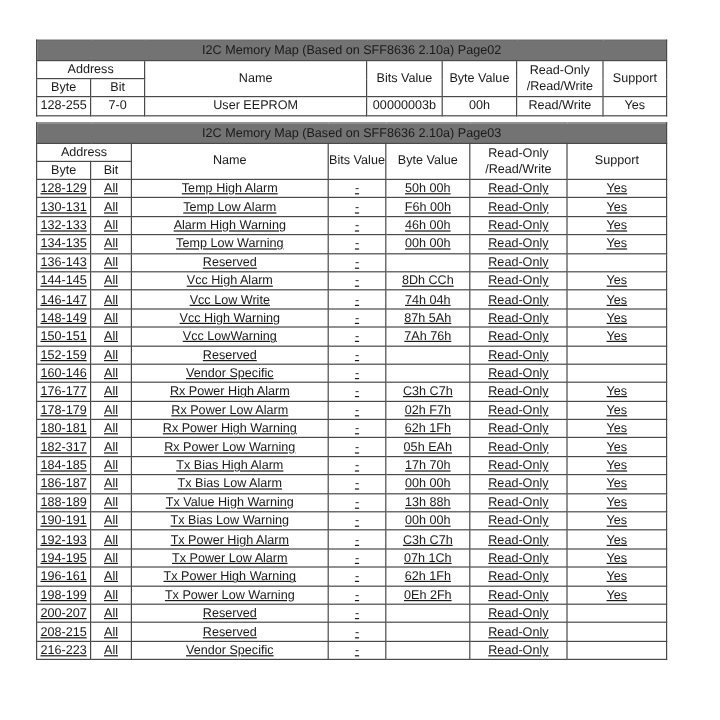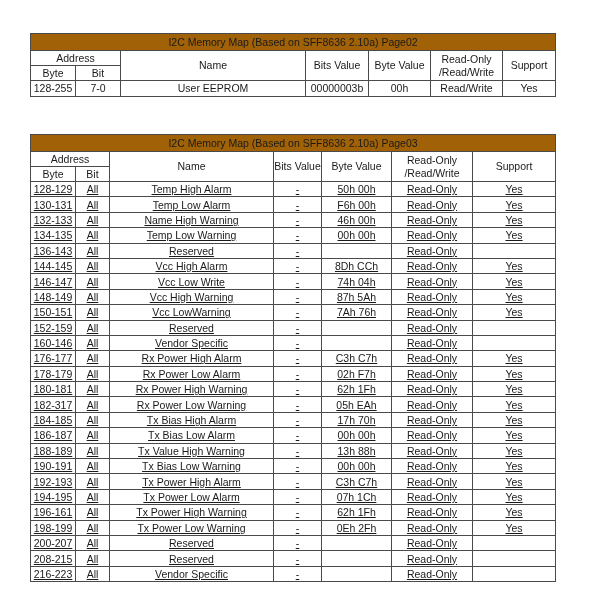--- a/index.html
+++ b/index.html
@@ -20,27 +20,27 @@
     text-align: center;
     vertical-align: middle;
     font-weight: normal;
     font-size: 10.5px;
     line-height: 1.15;
     padding: 0;
     overflow: hidden;
     white-space: nowrap;
   }
   .title-cell {
-    background: #a16207;
+    background: #737373;
     font-size: 11px;
     height: 16px;
   }
   tr.hrow { height: 15px; }
   table.t1 tbody tr { height: 16px; }
-  table.t2 { margin-top: 37px; }
+  table.t2 { margin-top: 5px; }
   table.t2 tbody tr { height: 15.4px; text-decoration: underline; }
   .two-line span { display: block; }
 </style>
 </head>
 <body>
 
 <div class="page">
 
   <table class="mem t1">
     <colgroup>
@@ -130,21 +130,21 @@
           <td>All</td>
           <td>Temp Low Alarm</td>
           <td>-</td>
           <td>F6h 00h</td>
           <td>Read-Only</td>
           <td>Yes</td>
         </tr>
         <tr>
           <td>132-133</td>
           <td>All</td>
-          <td>Name High Warning</td>
+          <td>Alarm High Warning</td>
           <td>-</td>
           <td>46h 00h</td>
           <td>Read-Only</td>
           <td>Yes</td>
         </tr>
         <tr>
           <td>134-135</td>
           <td>All</td>
           <td>Temp Low Warning</td>
           <td>-</td>

